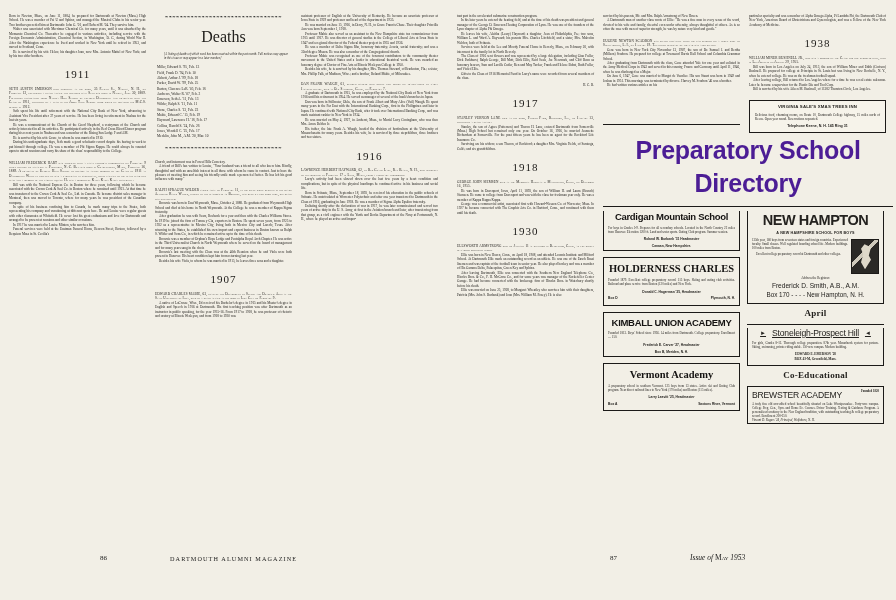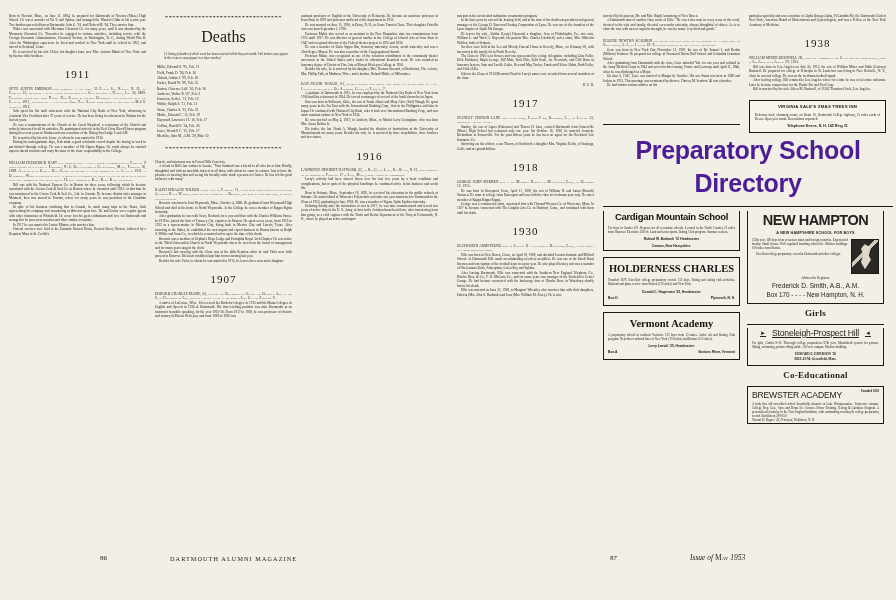--- a/index.html
+++ b/index.html
@@ -338,20 +338,26 @@
           <div class="dir-box dir-top dir-bot" style="margin-top:6px">
             <div class="school-name serifbold">HOLDERNESS CHARLES</div>
             <div class="school-body">Founded 1879. Excellent college preparatory record. 115 boys. Skiing and outing club activities. Railroad and plane service from Boston (120 miles) and New York.</div>
             <div class="school-head-line">Donald C. Hagerman '35, Headmaster</div>
             <div class="school-foot">
               <span>Box D</span>
               <span>Plymouth, N. H.</span>
             </div>
           </div>
 
+          <div class="dir-box dir-top dir-bot" style="margin-top:6px">
+            <div class="school-name">KIMBALL UNION ACADEMY</div>
+            <div class="school-body">Founded 1813. Boys' School since 1936. 14 miles from Dartmouth. College preparatory. Enrollment — 150.</div>
+            <div class="school-head-line">Frederick E. Carver '27, Headmaster</div>
+            <div class="school-head-line">Box B, Meriden, N. H.</div>
+          </div>
 
           <div class="dir-box dir-top dir-bot" style="margin-top:6px">
             <div class="school-name serifbold">Vermont Academy</div>
             <div class="school-body">A preparatory school in southern Vermont. 125 boys from 13 states. Active ski and Outing Club program. Near direct railroad lines to New York (170 miles) and Boston (115 miles).</div>
             <div class="school-head-line">Larry Leavitt '25, Headmaster</div>
             <div class="school-foot">
               <span>Box A</span>
               <span>Saxtons River, Vermont</span>
             </div>
           </div>
@@ -369,21 +375,21 @@
                 <div style="height:2px"></div>
                 <div style="text-indent:4px">Excellent college preparatory record at Dartmouth and other colleges.</div>
               </div>
               <div class="nh-img"></div>
             </div>
             <div class="nh-addr">Address the Registrar:</div>
             <div class="nh-name">Frederick D. Smith, A.B., A.M.</div>
             <div class="nh-box">Box 170 - - - - New Hampton, N. H.</div>
           </div>
 
-          <div class="cat-head">Girls</div>
+          <div class="cat-head">April</div>
           <div class="rule"></div>
 
           <div class="dir-box dir-bot">
             <div class="stone-row">
               <span class="tri">►</span>
               <span class="stone-name">Stoneleigh-Prospect Hill</span>
               <span class="tri">◄</span>
             </div>
             <div class="school-body">For girls, Grades 8-12. Thorough college preparation. 87th year. Monadnock system for posture. Skiing, swimming, private riding stable. 150-acre campus. Modern building.</div>
             <div class="center-small">

